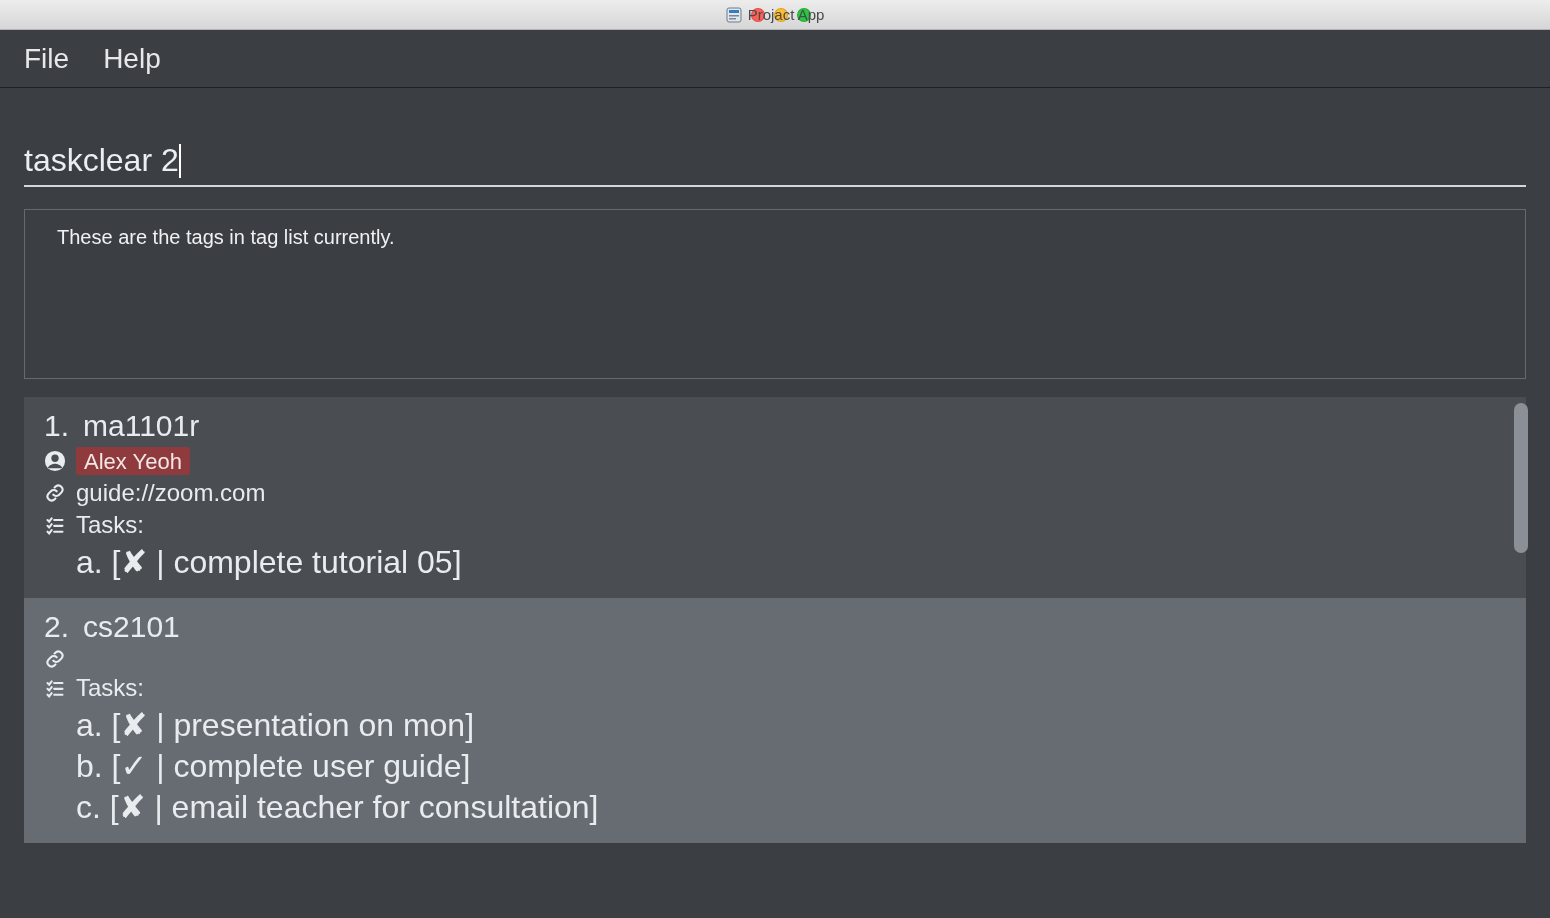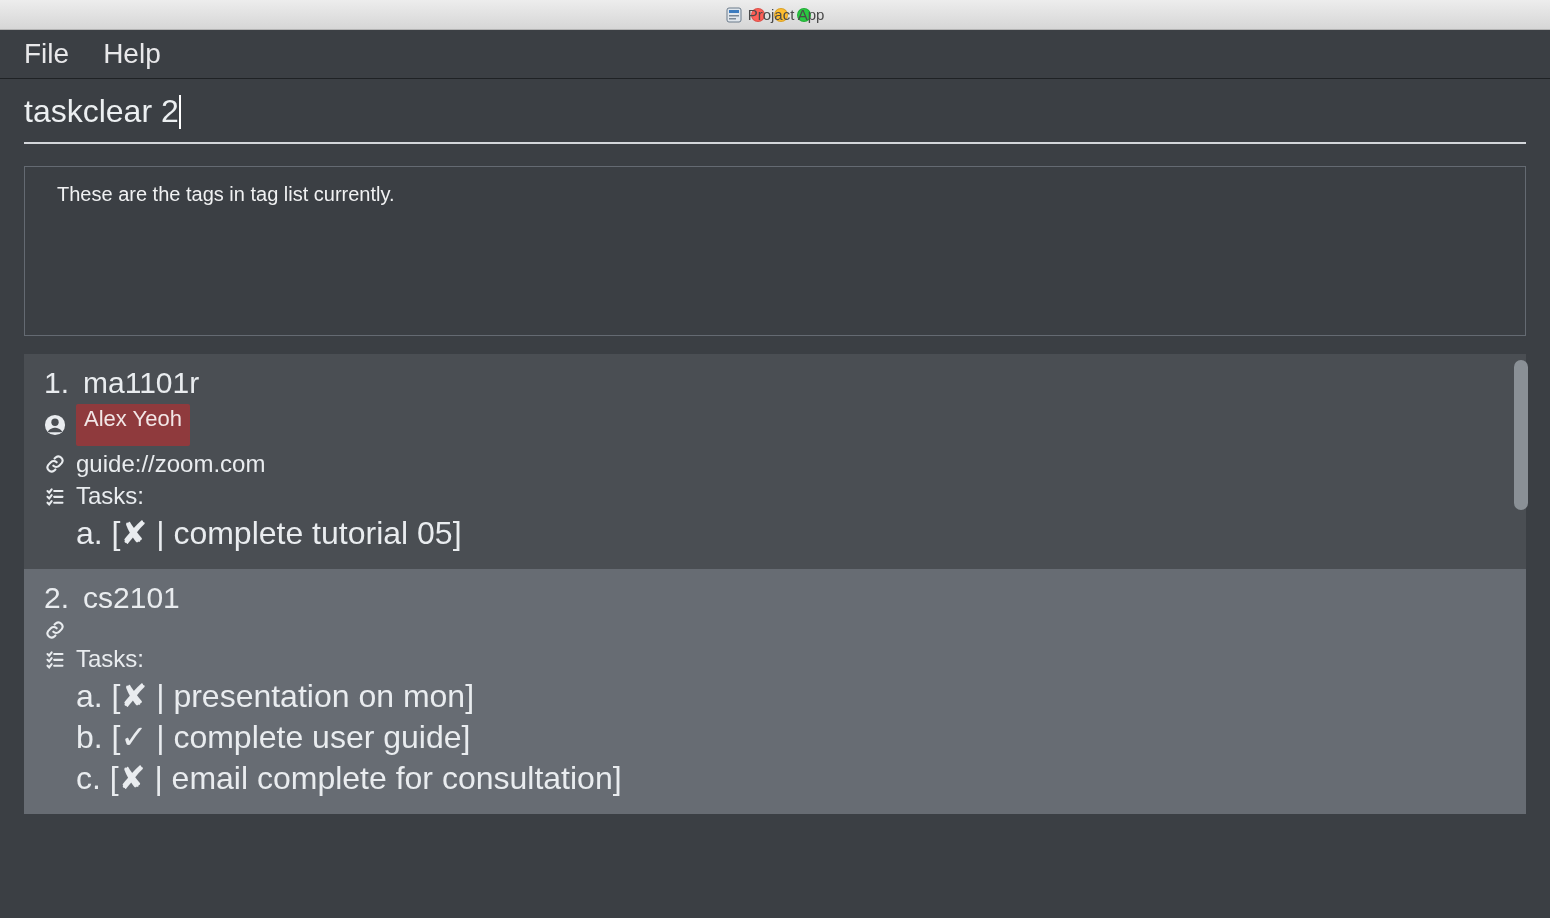--- a/index.html
+++ b/index.html
@@ -20,21 +20,21 @@
   .tl.red{background:#ff5f57;} .tl.yel{background:#ffbd2e;} .tl.grn{background:#28c940;}
   .titlebar-title {
     position:absolute; left:0; right:0; text-align:center;
     font-size:15px; color:#4a4a4a; font-weight:500; pointer-events:none;
     display:flex; align-items:center; justify-content:center; gap:6px;
   }
   .app-icon { width:16px; height:16px; display:inline-block; }
 
   
   .menubar {
-    height: 49px; background:#3b3f44; display:flex; align-items:center;
+    height: 58px; background:#3b3f44; display:flex; align-items:center;
     padding: 0 24px; gap: 34px; border-bottom:1px solid #1f2225;
   }
   .menubar-item { color:#e8e8ea; font-size:28px; cursor:default; }
 
   
   .command-area { padding: 14px 24px 8px 24px; }
   .caret { display:inline-block; width:2px; height:34px; background:#fff; vertical-align:middle; }
 
   
   .status-box {
@@ -56,21 +56,21 @@
     padding: 12px 20px 14px 20px;
     color:#e9ecef;
   }
   .card.dark { background:#4a4e53; }
   .card.light { background:#676c73; }
   .card-title { font-size:30px; margin-bottom:4px; display:flex; gap:14px; }
   .card-title .idx { }
   .row { display:flex; align-items:center; gap:10px; font-size:24px; margin:4px 0; }
   .icon { width:22px; height:22px; flex:0 0 22px; display:inline-flex; align-items:center; justify-content:center; }
   .tag-chip {
-    background:#8f3a3d; color:#f2e6e6; padding:2px 8px 14px; border-radius:2px;
+    background:#8f3a3d; color:#f2e6e6; padding:2px 8px 0; border-radius:2px;
     font-size:22px; display:inline-block;
   }
   .tasks-block { margin-left:32px; font-size:32px; }
   .tasks-block .taskline { margin:3px 0; }
 
   svg { display:block; }
 </style>
 </head>
 <body>
 
@@ -92,21 +92,21 @@
     <span>Projact App</span>
   </div>
 </div>
 
 <div class="menubar">
   <div class="menubar-item">File</div>
   <div class="menubar-item">Help</div>
 </div>
 
 <div class="command-area">
-  <div style="display:flex; align-items:center; border-bottom:2px solid #d3d6da; padding-bottom:12px;">
+  <div style="display:flex; align-items:center; border-bottom:2px solid #d3d6da; padding-bottom:6px;margin-top:40px;">
     <span style="color:#eceff1; font-size:32px; white-space:pre;">taskclear 2</span>
     <span class="caret"></span>
   </div>
 </div>
 
 <div class="status-box">
   <span>These are the tags in tag list currently.</span>
 </div>
 
 <div class="list-wrap">
@@ -174,18 +174,18 @@
               <line x1="11" y1="13" x2="21" y2="13"></line>
               <path d="M3 20l2 2 3-4"></path>
               <line x1="11" y1="20" x2="21" y2="20"></line>
             </svg>
           </span>
           <span>Tasks:</span>
         </div>
         <div class="tasks-block">
           <div class="taskline">a. [✘ | presentation on mon]</div>
           <div class="taskline">b. [✓ | complete user guide]</div>
-          <div class="taskline">c. [✘ | email complete for consultation]</div>
+          <div class="taskline">c. [✘ | email teacher for consultation]</div>
         </div>
       </div>
     </div>
   <div class="scrollbar-fake"></div>
 </div>
 
 </body></html>

